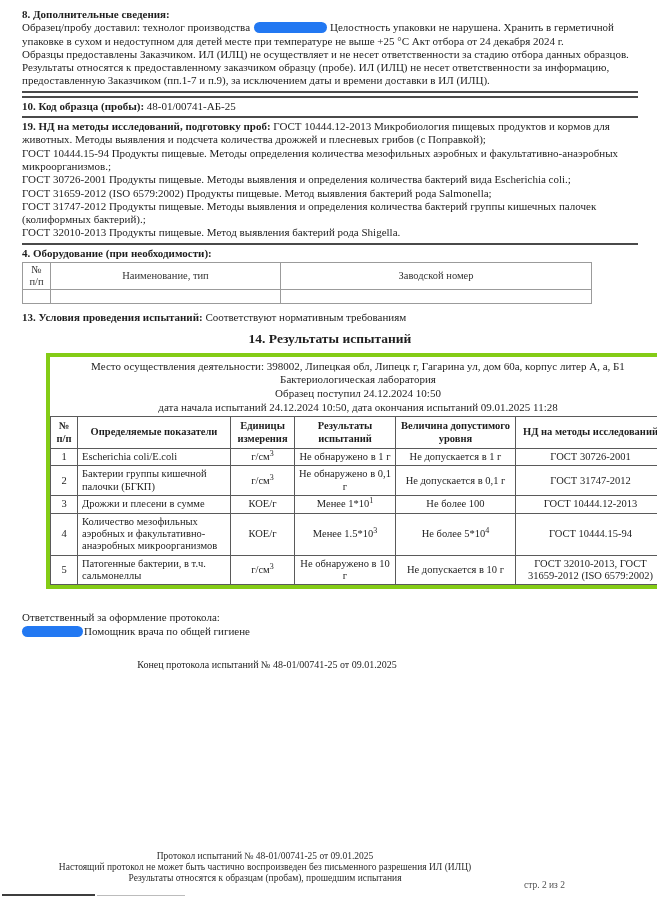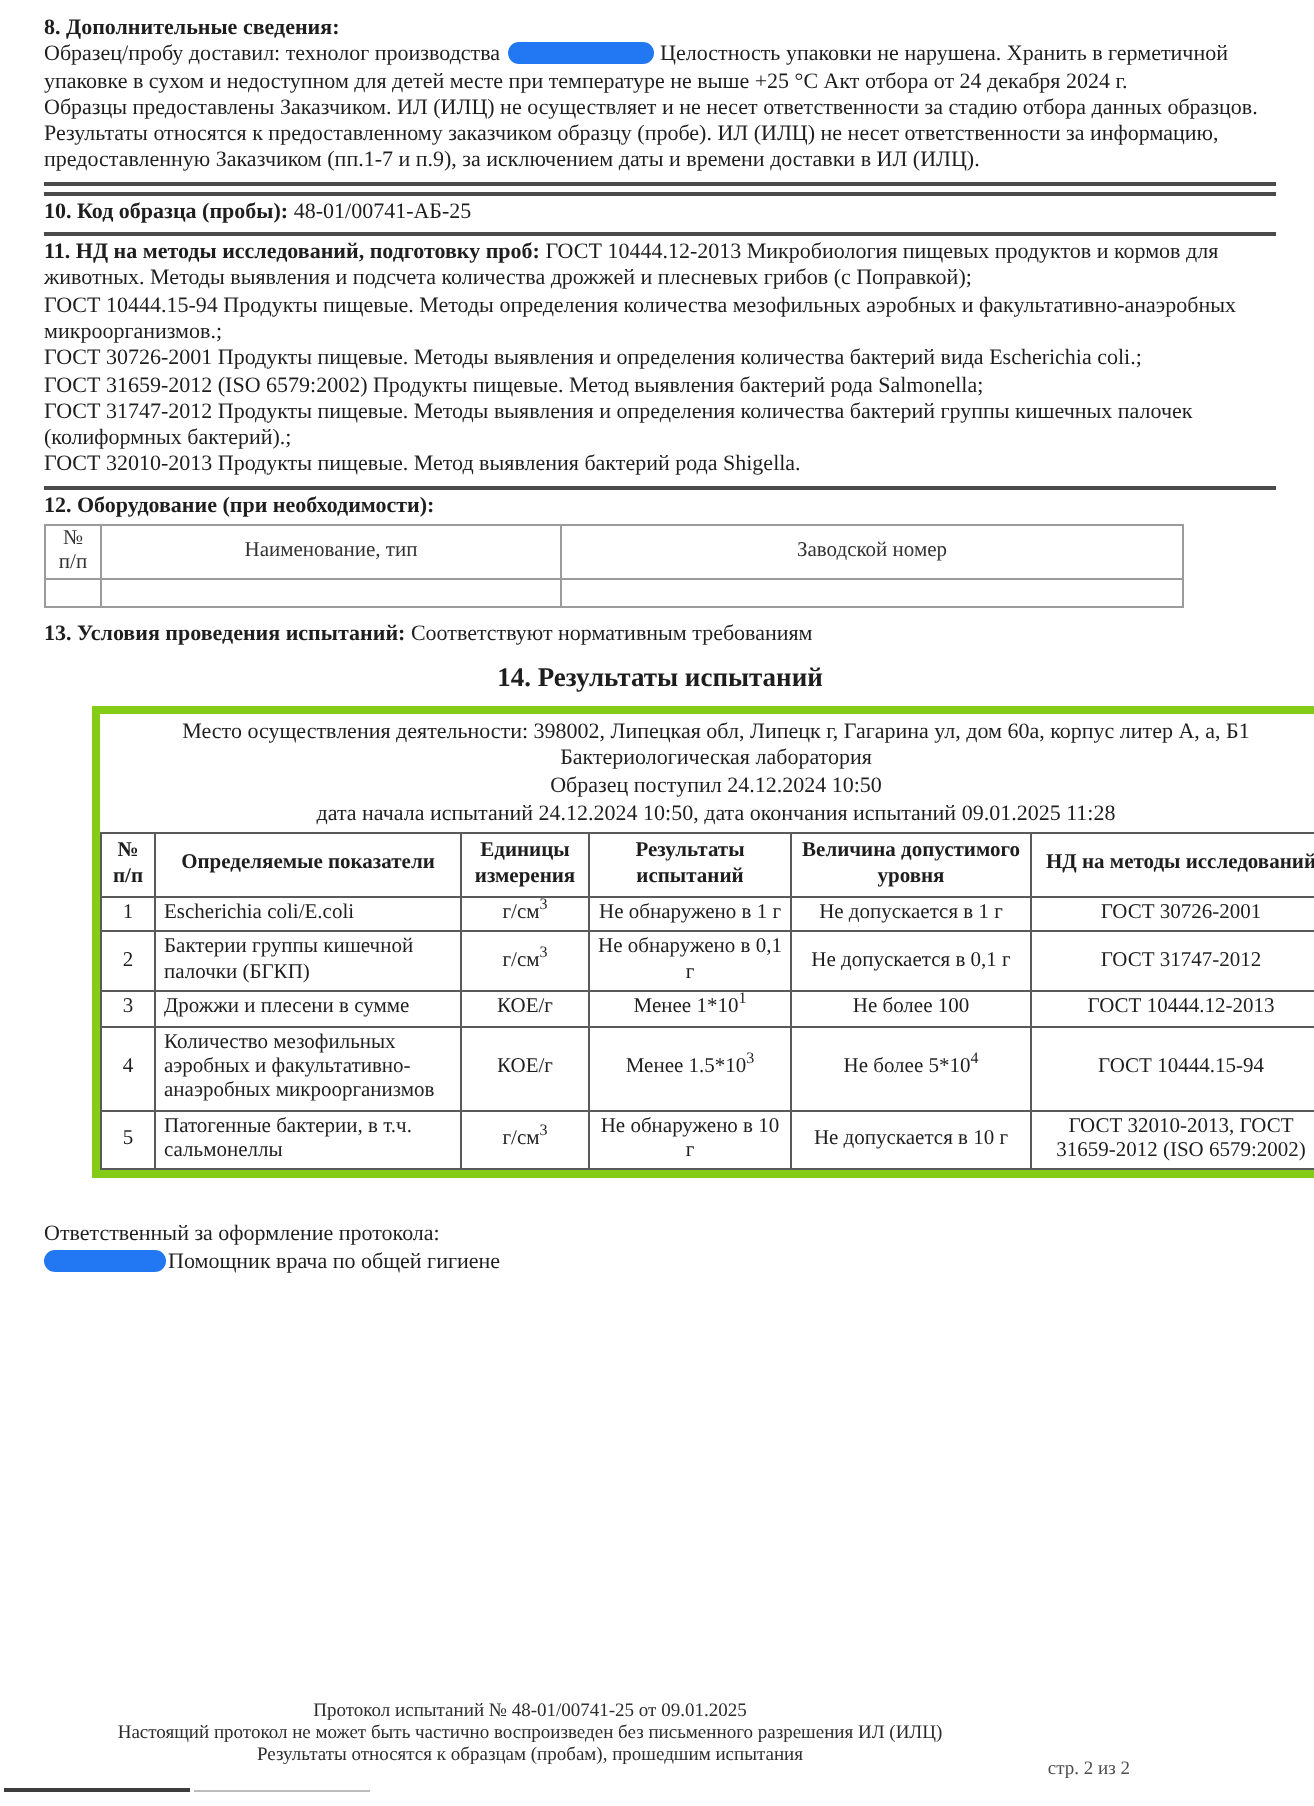--- a/index.html
+++ b/index.html
@@ -64,34 +64,34 @@
 
     <div class="para">
       <span class="bold">10. Код образца (пробы):</span>
       <span>48-01/00741-АБ-25</span>
     </div>
 
     <div class="sep"></div>
 
     <div>
       <div class="para">
-        <span class="bold">11. НД на методы исследований, подготовку проб:</span>
+        <span class="bold">19. НД на методы исследований, подготовку проб:</span>
         <span>ГОСТ 10444.12-2013 Микробиология пищевых продуктов и кормов для животных. Методы выявления и подсчета количества дрожжей и плесневых грибов (с Поправкой);</span>
       </div>
       <div class="para">ГОСТ 10444.15-94 Продукты пищевые. Методы определения количества мезофильных аэробных и факультативно-анаэробных микроорганизмов.;</div>
       <div class="para">ГОСТ 30726-2001 Продукты пищевые. Методы выявления и определения количества бактерий вида Escherichia coli.;</div>
       <div class="para">ГОСТ 31659-2012 (ISO 6579:2002) Продукты пищевые. Метод выявления бактерий рода Salmonella;</div>
       <div class="para">ГОСТ 31747-2012 Продукты пищевые. Методы выявления и определения количества бактерий группы кишечных палочек (колиформных бактерий).;</div>
       <div class="para">ГОСТ 32010-2013 Продукты пищевые. Метод выявления бактерий рода Shigella.</div>
     </div>
 
     <div class="sep"></div>
 
     <div>
-      <div class="bold">12. Оборудование (при необходимости):</div>
+      <div class="bold">4. Оборудование (при необходимости):</div>
       <table class="equip">
         <colgroup>
             <col style="width:28px">
             <col style="width:230px">
             <col>
           </colgroup>
         <thead>
           <tr>
             <th>№ п/п</th>
             <th>Наименование, тип</th>
@@ -186,20 +186,21 @@
       </table>
     </div>
 
     <div class="sig-block">
       <div>Ответственный за оформление протокола:</div>
       <div>
         <span class="pill pill-2" style="background: rgb(34, 120, 242);"></span><span>Помощник врача по общей гигиене</span>
       </div>
     </div>
 
+    <div class="end-line">Конец протокола испытаний № 48-01/00741-25 от 09.01.2025</div>
   </div>
 
   <div class="page-num">стр. 2 из 2</div>
   <div class="footer">
     <div>Протокол испытаний № 48-01/00741-25 от 09.01.2025</div>
     <div>Настоящий протокол не может быть частично воспроизведен без письменного разрешения ИЛ (ИЛЦ)</div>
     <div>Результаты относятся к образцам (пробам), прошедшим испытания</div>
   </div>
 
   <div class="artifact-dark"></div>

